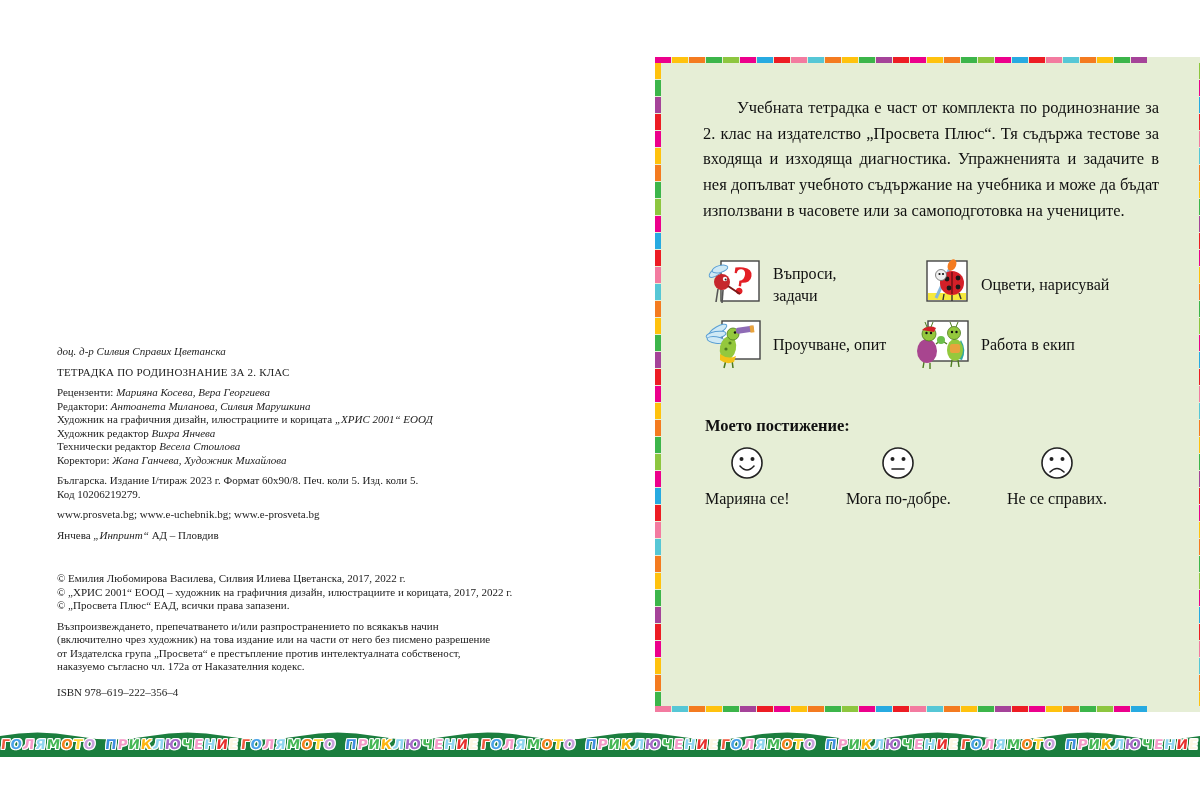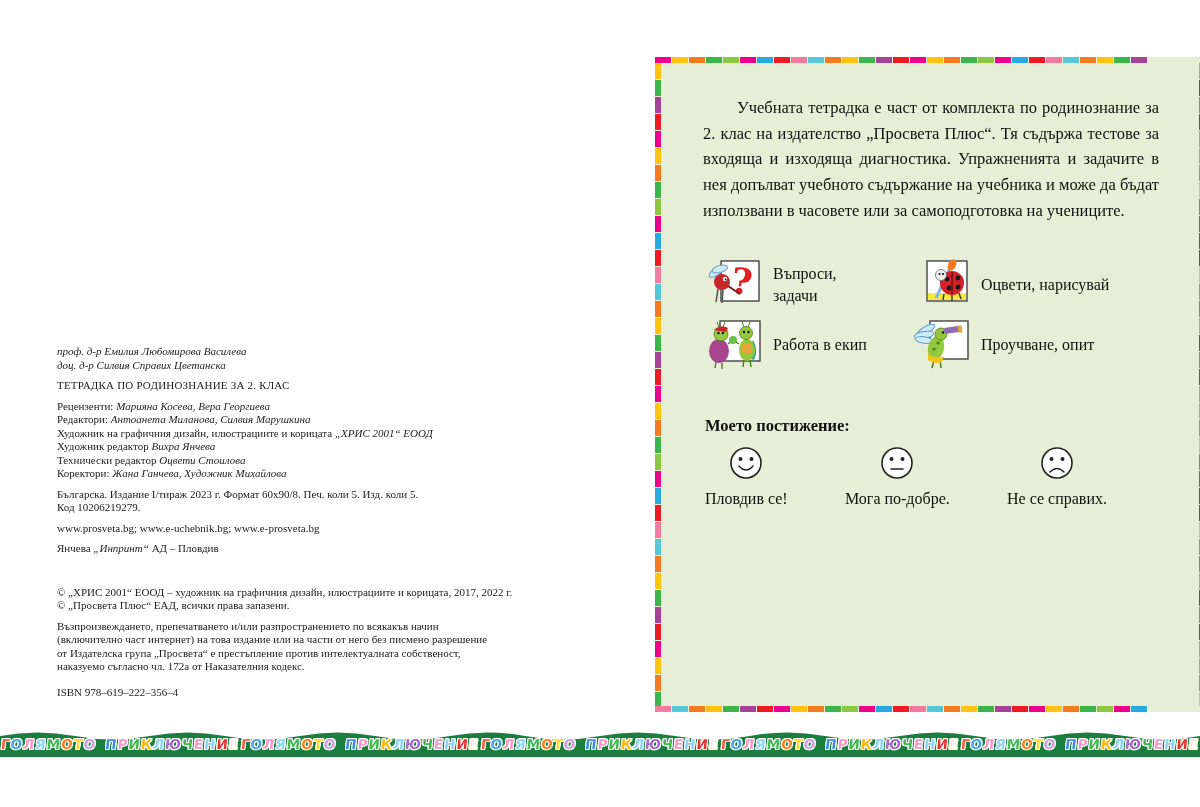--- a/index.html
+++ b/index.html
@@ -60,51 +60,51 @@
   }
   .banner-word .sp{display:inline-block;width:9px;}
 </style>
 </head>
 <body>
 
 <div class="spread">
 
   <section class="imprint" id="imprint">
       <div class="imp-group g-authors">
-        <div class="imp-line"><i>проф. д-р Емилия Любомирова Василева</i></div>
         <div class="imp-line"><i>доц. д-р Силвия Справих Цветанска</i></div>
       </div>
       <div class="imp-group g-title">
         <div class="imp-line"><span>ТЕТРАДКА ПО РОДИНОЗНАНИЕ ЗА 2. КЛАС</span></div>
       </div>
       <div class="imp-group g-credits">
         <div class="imp-line"><span>Рецензенти: </span><i>Марияна Косева, Вера Георгиева</i></div>
         <div class="imp-line"><span>Редактори: </span><i>Антоанета Миланова, Силвия Марушкина</i></div>
         <div class="imp-line"><span>Художник на графичния дизайн, илюстрациите и корицата </span><i>„ХРИС 2001“ ЕООД</i></div>
         <div class="imp-line"><span>Художник редактор </span><i>Вихра Янчева</i></div>
-        <div class="imp-line"><span>Технически редактор </span><i>Оцвети Стоилова</i></div>
+        <div class="imp-line"><span>Технически редактор </span><i>Весела Стоилова</i></div>
         <div class="imp-line"><span>Коректори: </span><i>Жана Ганчева, Художник Михайлова</i></div>
       </div>
       <div class="imp-group g-edition">
         <div class="imp-line"><span>Българска. Издание I/тираж 2023 г. Формат 60х90/8. Печ. коли 5. Изд. коли 5.</span></div>
         <div class="imp-line"><span>Код 10206219279.</span></div>
       </div>
       <div class="imp-group g-publisher">
         <div class="imp-line"><span>www.prosveta.bg; www.e-uchebnik.bg; www.e-prosveta.bg</span></div>
       </div>
       <div class="imp-group g-print">
         <div class="imp-line"><span>Янчева </span><i>„Инпринт“</i><span> АД – Пловдив</span></div>
       </div>
       <div class="imp-group g-copyright">
+        <div class="imp-line"><span>© Емилия Любомирова Василева, Силвия Илиева Цветанска, 2017, 2022 г.</span></div>
         <div class="imp-line"><span>© „ХРИС 2001“ ЕООД – художник на графичния дизайн, илюстрациите и корицата, 2017, 2022 г.</span></div>
         <div class="imp-line"><span>© „Просвета Плюс“ ЕАД, всички права запазени.</span></div>
       </div>
       <div class="imp-group g-warning">
         <div class="imp-line"><span>Възпроизвеждането, препечатването и/или разпространението по всякакъв начин</span></div>
-        <div class="imp-line"><span>(включително част интернет) на това издание или на части от него без писмено разрешение</span></div>
+        <div class="imp-line"><span>(включително чрез художник) на това издание или на части от него без писмено разрешение</span></div>
         <div class="imp-line"><span>от Издателска група „Просвета“ е престъпление против интелектуалната собственост,</span></div>
         <div class="imp-line"><span>наказуемо съгласно чл. 172а от Наказателния кодекс.</span></div>
       </div>
       <div class="imp-group g-isbn">
         <div class="imp-line"><span>ISBN 978–619–222–356–4</span></div>
       </div>
     </section>
 
   <section class="panel" id="panel">
     <div class="bstrip bs-top">
@@ -285,20 +285,40 @@
             <circle cx="35" cy="30" r="2.4" fill="#1a1a1a"></circle>
             <circle cx="44" cy="29" r="2.4" fill="#1a1a1a"></circle>
             <circle cx="27" cy="17" r="5.5" fill="#efefef" stroke="#666" stroke-width="0.8"></circle>
             <circle cx="25.5" cy="16" r="1.1" fill="#111"></circle>
             <circle cx="29" cy="16" r="1.1" fill="#111"></circle>
             <line x1="30" y1="36" x2="29" y2="42" stroke="#333" stroke-width="1.4"></line>
             <line x1="38" y1="37" x2="38" y2="43" stroke="#333" stroke-width="1.4"></line>
             <line x1="45" y1="35" x2="47" y2="41" stroke="#333" stroke-width="1.4"></line>
           </svg>
           <span class="legend-label">Оцвети, нарисувай</span>
+        </div>
+
+        <div class="legend-item">
+          <svg width="58" height="54" viewBox="0 0 56 54">
+            <rect x="16" y="3" width="38" height="38" fill="#fff" stroke="#444" stroke-width="1.4"></rect>
+            <ellipse cx="12" cy="12" rx="10" ry="3.5" fill="#cfe9f5" stroke="#5a9fd4" stroke-width="1" transform="rotate(-30 12 12)"></ellipse>
+            <ellipse cx="10" cy="17" rx="10" ry="3.5" fill="#cfe9f5" stroke="#5a9fd4" stroke-width="1" transform="rotate(-10 10 17)"></ellipse>
+            <ellipse cx="10" cy="22" rx="9" ry="3.2" fill="#cfe9f5" stroke="#5a9fd4" stroke-width="1" transform="rotate(8 10 22)"></ellipse>
+            <line x1="20" y1="42" x2="18" y2="50" stroke="#4c7a1e" stroke-width="1.5"></line>
+            <line x1="26" y1="42" x2="27" y2="50" stroke="#4c7a1e" stroke-width="1.5"></line>
+            <ellipse cx="22" cy="30" rx="8" ry="12" fill="#94c83d" transform="rotate(12 22 30)"></ellipse>
+            <circle cx="20" cy="31" r="1.6" fill="#4c7a1e"></circle>
+            <circle cx="24" cy="25" r="1.6" fill="#4c7a1e"></circle>
+            <path d="M14,36 q8,6 16,2 l-2,6 q-8,3 -14,-2 z" fill="#f3c318"></path>
+            <circle cx="27" cy="16" r="6" fill="#94c83d" stroke="#4c7a1e" stroke-width="0.8"></circle>
+            <circle cx="29" cy="14.5" r="1.2" fill="#111"></circle>
+            <rect x="30" y="10" width="18" height="6" rx="2" fill="#8e6bb5" transform="rotate(-8 30 13)"></rect>
+            <rect x="44" y="7.5" width="4" height="7" fill="#e8a33d" transform="rotate(-8 46 11)"></rect>
+          </svg>
+          <span class="legend-label">Проучване, опит</span>
         </div>
 
         <div class="legend-item">
           <svg width="58" height="54" viewBox="0 0 56 54">
             <rect x="14" y="3" width="40" height="40" fill="#fff" stroke="#444" stroke-width="1.4"></rect>
             <line x1="10" y1="44" x2="9" y2="50" stroke="#4c7a1e" stroke-width="1.4"></line>
             <line x1="16" y1="45" x2="16" y2="51" stroke="#4c7a1e" stroke-width="1.4"></line>
             <line x1="38" y1="42" x2="37" y2="49" stroke="#4c7a1e" stroke-width="1.4"></line>
             <line x1="44" y1="42" x2="45" y2="49" stroke="#4c7a1e" stroke-width="1.4"></line>
             <ellipse cx="13" cy="33" rx="10" ry="12" fill="#a8458f"></ellipse>
@@ -315,53 +335,33 @@
             <circle cx="38" cy="14" r="1.2" fill="#111"></circle>
             <circle cx="42.5" cy="14" r="1.2" fill="#111"></circle>
             <line x1="38" y1="9" x2="36" y2="4" stroke="#4c7a1e" stroke-width="1"></line>
             <line x1="42" y1="9" x2="44" y2="4" stroke="#4c7a1e" stroke-width="1"></line>
             <line x1="22" y1="26" x2="27" y2="22" stroke="#4c7a1e" stroke-width="1.4"></line>
             <line x1="33" y1="26" x2="27" y2="22" stroke="#4c7a1e" stroke-width="1.4"></line>
             <circle cx="27" cy="22" r="4" fill="#6abf4b"></circle>
           </svg>
           <span class="legend-label">Работа в екип</span>
         </div>
-
-        <div class="legend-item">
-          <svg width="58" height="54" viewBox="0 0 56 54">
-            <rect x="16" y="3" width="38" height="38" fill="#fff" stroke="#444" stroke-width="1.4"></rect>
-            <ellipse cx="12" cy="12" rx="10" ry="3.5" fill="#cfe9f5" stroke="#5a9fd4" stroke-width="1" transform="rotate(-30 12 12)"></ellipse>
-            <ellipse cx="10" cy="17" rx="10" ry="3.5" fill="#cfe9f5" stroke="#5a9fd4" stroke-width="1" transform="rotate(-10 10 17)"></ellipse>
-            <ellipse cx="10" cy="22" rx="9" ry="3.2" fill="#cfe9f5" stroke="#5a9fd4" stroke-width="1" transform="rotate(8 10 22)"></ellipse>
-            <line x1="20" y1="42" x2="18" y2="50" stroke="#4c7a1e" stroke-width="1.5"></line>
-            <line x1="26" y1="42" x2="27" y2="50" stroke="#4c7a1e" stroke-width="1.5"></line>
-            <ellipse cx="22" cy="30" rx="8" ry="12" fill="#94c83d" transform="rotate(12 22 30)"></ellipse>
-            <circle cx="20" cy="31" r="1.6" fill="#4c7a1e"></circle>
-            <circle cx="24" cy="25" r="1.6" fill="#4c7a1e"></circle>
-            <path d="M14,36 q8,6 16,2 l-2,6 q-8,3 -14,-2 z" fill="#f3c318"></path>
-            <circle cx="27" cy="16" r="6" fill="#94c83d" stroke="#4c7a1e" stroke-width="0.8"></circle>
-            <circle cx="29" cy="14.5" r="1.2" fill="#111"></circle>
-            <rect x="30" y="10" width="18" height="6" rx="2" fill="#8e6bb5" transform="rotate(-8 30 13)"></rect>
-            <rect x="44" y="7.5" width="4" height="7" fill="#e8a33d" transform="rotate(-8 46 11)"></rect>
-          </svg>
-          <span class="legend-label">Проучване, опит</span>
-        </div>
       </div>
 
       <h3 class="ach-heading">Моето постижение:</h3>
 
       <div class="smileys">
         <div class="smiley-cell">
           <svg width="34" height="34" viewBox="-17 -17 34 34">
             <circle cx="0" cy="0" r="15" fill="#fff" stroke="#222" stroke-width="1.6"></circle>
             <circle cx="-5.5" cy="-4" r="2" fill="#222"></circle>
             <circle cx="5.5" cy="-4" r="2" fill="#222"></circle>
             <path d="M-7,3 Q0,11 7,3" fill="none" stroke="#222" stroke-width="1.6" stroke-linecap="round"></path>
           </svg>
-          <span class="smiley-label">Пловдив се!</span>
+          <span class="smiley-label">Марияна се!</span>
         </div>
         <div class="smiley-cell">
           <svg width="34" height="34" viewBox="-17 -17 34 34">
             <circle cx="0" cy="0" r="15" fill="#fff" stroke="#222" stroke-width="1.6"></circle>
             <circle cx="-5.5" cy="-4" r="2" fill="#222"></circle>
             <circle cx="5.5" cy="-4" r="2" fill="#222"></circle>
             <line x1="-6" y1="6" x2="6" y2="6" stroke="#222" stroke-width="1.6" stroke-linecap="round"></line>
           </svg>
           <span class="smiley-label">Мога по-добре.</span>
         </div>

